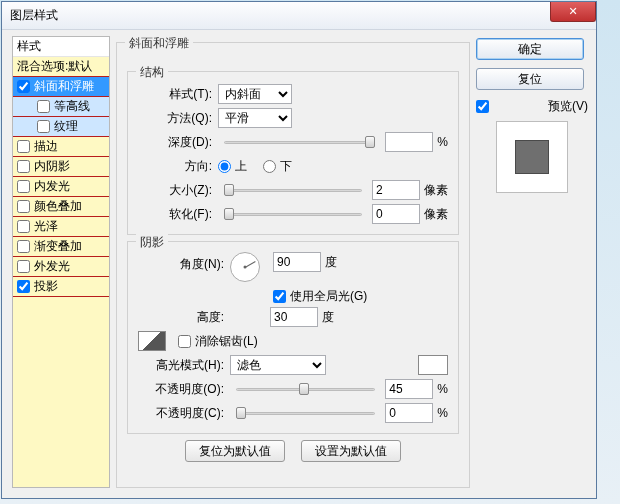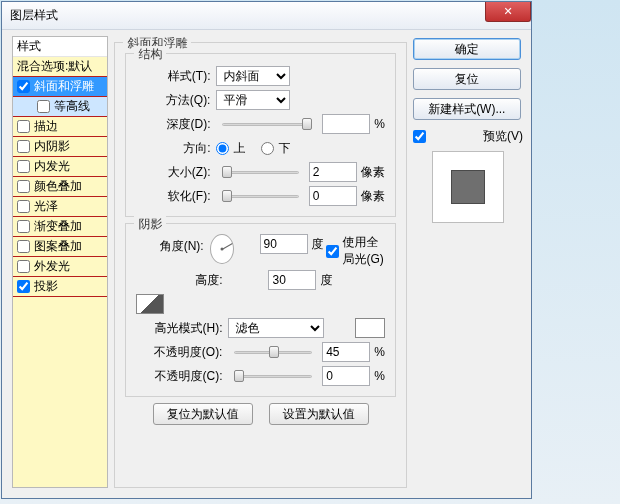--- a/index.html
+++ b/index.html
@@ -1,17 +1,17 @@
 <!DOCTYPE html>
 <html><head>
 <meta charset="utf-8">
 <style>
 *{box-sizing:border-box;font-family:"Microsoft YaHei","SimSun",Tahoma,sans-serif;font-size:12px;margin:0;padding:0}
 body{background:linear-gradient(180deg,#cfe5f2 0%,#e8f0f6 100%);width:620px;height:504px;overflow:hidden}
-.win{width:531px;height:498px;border:1px solid #5a7aa0;background:#f0f0f0;margin:1px}
+.win{width:596px;height:498px;border:1px solid #5a7aa0;background:#f0f0f0;margin:1px}
 .tbar{height:28px;background:linear-gradient(#fdfdfe,#e9eef5);border-bottom:1px solid #cfd6e0;display:flex;align-items:center;padding:0 4px;position:relative}
 .tbar .title{padding-left:4px;color:#000}
 .tbar .close{position:absolute;right:0;top:0;width:46px;height:20px;background:linear-gradient(#e06060,#c03030);color:#fff;text-align:center;line-height:18px;border:1px solid #8a2a2a;border-top:none;border-radius:0 0 3px 3px;font-size:11px}
 .body{display:flex;padding:6px 8px 8px 10px;gap:6px;height:466px}
 .left{width:98px;border:1px solid #b9b9b9;background:#fef9c3}
 .right{width:112px;padding-top:2px}
 .mid{flex:1;display:flex;flex-direction:column;gap:4px}
 .gbox{border:1px solid #d0d0d0;position:relative;padding:10px 10px 8px 10px;margin-top:6px}
 .gbox .lg{position:absolute;top:-8px;left:8px;background:#f0f0f0;padding:0 4px;color:#333}
 .row{display:flex;align-items:center;height:24px;gap:4px}
@@ -56,20 +56,24 @@
       <div class="li hd">样式</div>
       <div class="li">混合选项:默认</div>
       <div class="li selp">
           <input type="checkbox" checked="" style="">
           <span>斜面和浮雕</span>
         </div>
       <div class="li sub">
           <input type="checkbox" style="">
           <span>等高线</span>
         </div>
+      <div class="li sub">
+          <input type="checkbox" style="">
+          <span>纹理</span>
+        </div>
       <div class="li">
           <input type="checkbox" style="">
           <span>描边</span>
         </div>
       <div class="li">
           <input type="checkbox" style="">
           <span>内阴影</span>
         </div>
       <div class="li">
           <input type="checkbox" style="">
@@ -79,40 +83,36 @@
           <input type="checkbox" style="">
           <span>颜色叠加</span>
         </div>
       <div class="li">
           <input type="checkbox" style="">
           <span>光泽</span>
         </div>
       <div class="li">
           <input type="checkbox" style="">
           <span>渐变叠加</span>
-        </div>
-      <div class="li">
-          <input type="checkbox" style="">
-          <span>图案叠加</span>
         </div>
       <div class="li">
           <input type="checkbox" style="">
           <span>外发光</span>
         </div>
       <div class="li">
           <input type="checkbox" checked="" style="">
           <span>投影</span>
         </div>
     </div>
 
     <div class="mid">
       <div class="gbox" style="flex:1">
         <span class="lg">斜面和浮雕</span>
 
-        <div class="gbox" style="margin-top:0">
+        <div class="gbox" style="margin-top:18px">
           <span class="lg">结构</span>
           <div class="row">
               <span class="lab">样式(T):</span>
               <select style="width:74px"><option>内斜面</option></select>
             </div>
           <div class="row">
               <span class="lab">方法(Q):</span>
               <select style="width:74px"><option>平滑</option></select>
             </div>
           <div class="row">
@@ -156,40 +156,44 @@
         </div>
 
         <div class="gbox">
           <span class="lg">阴影</span>
           <div class="row" style="height:auto;align-items:flex-start">
             <span class="lab2" style="padding-top:4px">角度(N):</span>
             <div class="angle">
                 <div class="c"></div>
                 <div class="h"></div>
               </div>
-            <div style="display:flex;flex-direction:row;gap:2px;margin-left:22px">
+            <div style="display:flex;flex-direction:column;gap:16px;margin-left:9px">
               <div class="row" style="height:20px">
                   <input type="text" class="num" value="90" style="">
                   <span>度</span>
                 </div>
               <label class="cklab">
                   <input type="checkbox" checked="" style="">
                   <span>使用全局光(G)</span>
                 </label>
             </div>
           </div>
           <div class="row">
               <span class="lab2">高度:</span>
               <span style="width:36px"></span>
               <input type="text" class="num" value="30" style="">
               <span>度</span>
             </div>
           <div class="row">
               <div class="contour"></div>
               <span style="width:4px"></span>
+              <label class="cklab">
+                <input type="checkbox" style="">
+                <span>消除锯齿(L)</span>
+              </label>
             </div>
           <div class="row">
               <span class="lab2">高光模式(H):</span>
               <select style="width:96px"><option>滤色</option></select>
               <span style="flex:1"></span>
               <div class="swatch"></div>
             </div>
           <div class="row">
               <span class="lab2">不透明度(O):</span>
               <div class="slider">
@@ -213,21 +217,20 @@
         <div class="btmrow">
           <div class="btn2">复位为默认值</div>
           <div class="btn2">设置为默认值</div>
         </div>
       </div>
     </div>
 
     <div class="right">
       <div class="btn def">确定</div>
       <div class="btn">复位</div>
-      <div class="btn">新建样式(W)...</div>
       <label class="cklab" style="justify-content:space-between">
           <input type="checkbox" checked="" style="">
           <span>预览(V)</span>
         </label>
       <div class="prev">
           <div class="sw"></div>
         </div>
     </div>
   </div>
 </div>

